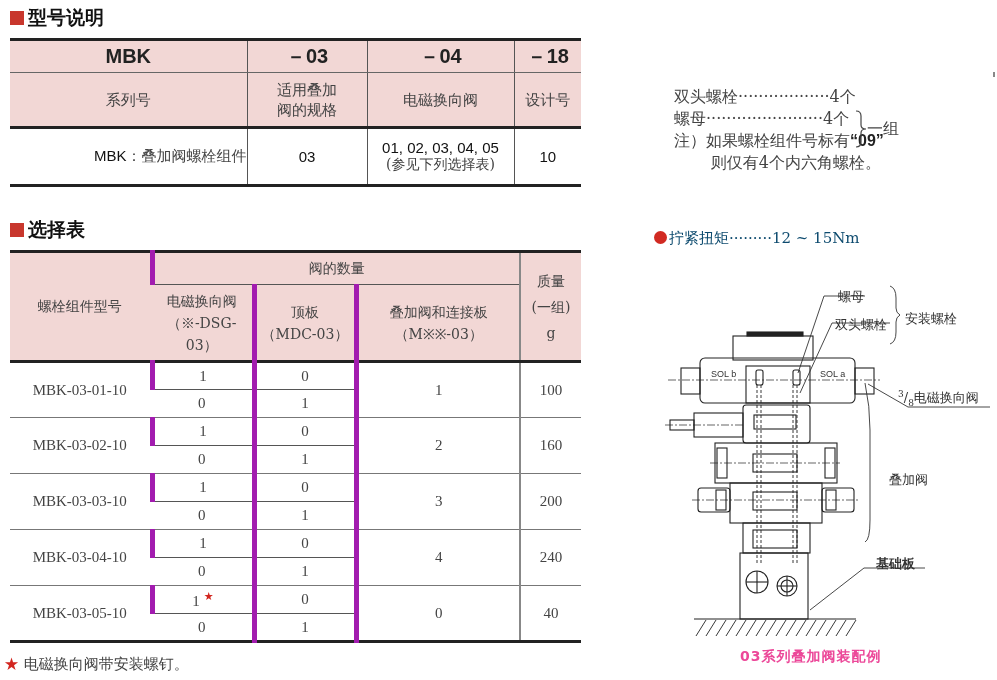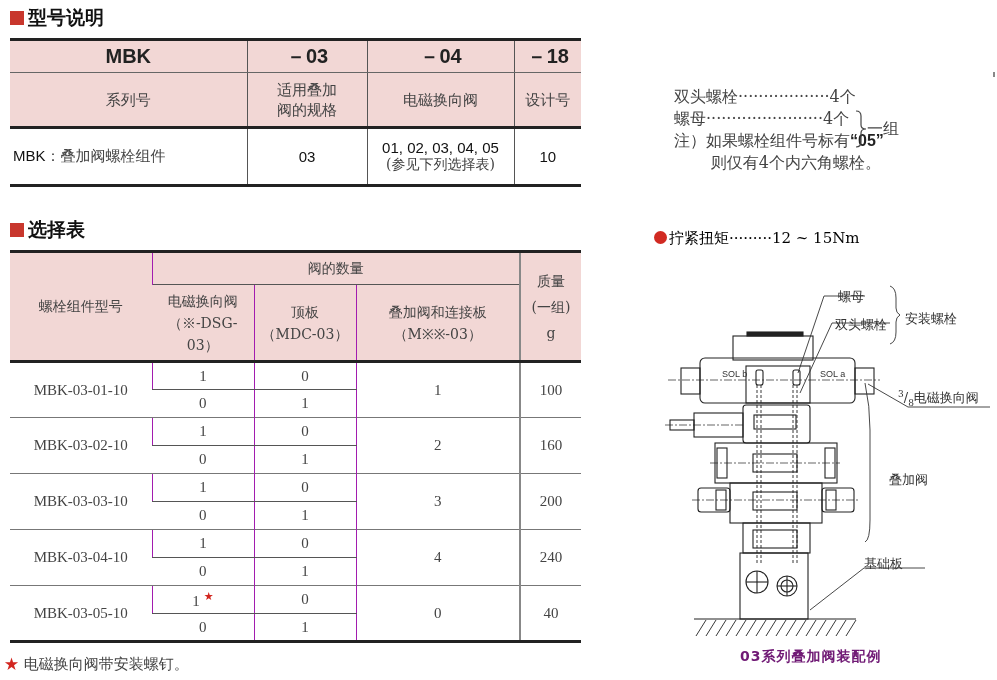--- a/index.html
+++ b/index.html
@@ -16,27 +16,27 @@
   td { text-align: center; vertical-align: middle; }
 
   
   #t1 { left: 10px; top: 38px; width: 571px; border-top: 3px solid #222; border-bottom: 3px solid #222; }
   #t1 td { border-left: 1px solid #555; }
   #t1 td:first-child { border-left: none; }
   #t1 .hd td { background: #f2d7d5; }
   #t1 .r1 td { height: 33px; font-family: "Liberation Sans", sans-serif; font-weight: bold; font-size: 20px; color: #222; border-bottom: 1px solid #666; }
   #t1 .r2 td { height: 55px; font-size: 15px; line-height: 20px; color: #444; }
   #t1 .r3 td { height: 58px; font-family: "Liberation Sans", sans-serif; font-size: 15px; color: #111; border-top: 3px solid #222; }
-  #t1 .r3 td.left { text-align: left; padding-left: 3px; }
+  #t1 .r3 td.left { text-align: right; padding-left: 3px; }
   #t1 .r3 .cn { font-family: "DejaVu Serif", serif; color: #444; font-weight: normal; }
   #t1 .r3 .sub { font-family: "DejaVu Serif", serif; font-weight: normal; font-size: 14px; color: #404040; }
 
   
   #t2 { left: 10px; top: 250px; width: 571px; border-top: 3px solid #222; border-bottom: 3px solid #222; }
-  #t2 td { border-left: 1px solid #a21caf; font-size: 14px; color: #444; }
+  #t2 td { border-left: 5px solid #a21caf; font-size: 14px; color: #444; }
   #t2 td:first-child { border-left: none; }
   #t2 td.wt { border-left: 2px solid #888; }
   #t2 .hd td { background: #f2d7d5; }
   #t2 .h1 td { height: 33px; }
   #t2 .h2 td { height: 77px; line-height: 22px; }
   #t2 .h2 td, #t2 .h1 td.sub-head { border-top: 1px solid #555; }
   #t2 tr.hlast td { border-bottom: 3px solid #222; }
   #t2 .dr td { height: 28px; font-family: "Liberation Serif", serif; font-size: 15px; }
   #t2 .dr.top td.split { border-bottom: 1px solid #555; }
   #t2 .dr.grp td { border-top: 1px solid #777; }
@@ -45,25 +45,25 @@
   .footnote { position: absolute; left: 4px; top: 655px; font-size: 15px; color: #444; }
   .footnote .star { color: #d2261f; }
 
   
   .notes { position: absolute; left: 654px; top: 86px; font-size: 16px; color: #444; line-height: 22px; }
   .notes .bullet { display: inline-block; width: 13px; height: 13px; border-radius: 50%; background: #d12a22; vertical-align: -1px; margin-right: 2px; }
   .notes .indent { padding-left: 20px; }
   .notes .indent2 { padding-left: 54px; text-align: center; }
   .notes .bold05 { font-family: "Liberation Sans", sans-serif; font-weight: bold; color: #222; }
   .brace-group { position: absolute; left: 855px; top: 110px; font-size: 16px; color: #444; display: flex; align-items: center; }
-  .torque { position: absolute; left: 654px; top: 229px; font-size: 15px; color: #000000; }
+  .torque { position: absolute; left: 654px; top: 229px; font-size: 15px; color: #0c4a6e; }
   .torque .bullet { display: inline-block; width: 13px; height: 13px; border-radius: 50%; background: #d12a22; vertical-align: -1px; margin-right: 2px; }
 
   .diagram { position: absolute; left: 660px; top: 280px; width: 337px; height: 360px; }
-  .caption { position: absolute; left: 740px; top: 648px; font-family: "DejaVu Sans", sans-serif; font-weight: bold; font-size: 14px; color: #701a75; letter-spacing: 1px; }
+  .caption { position: absolute; left: 740px; top: 648px; font-family: "DejaVu Sans", sans-serif; font-weight: bold; font-size: 14px; color: #ec4899; letter-spacing: 1px; }
   .diag-label { position: absolute; font-size: 13px; color: #333; font-family: "DejaVu Serif", serif; white-space: nowrap; }
   .tick { position: absolute; left: 993px; top: 72px; width: 2px; height: 5px; background: #888; }
 </style>
 </head>
 <body>
 
 <div class="section-title" style="top:5px;">
   <span class="sq"></span>
   <span>型号说明</span>
 </div>
@@ -210,21 +210,21 @@
 <div class="footnote">
   <span class="star">★</span>
   <span>电磁换向阀带安装螺钉。</span>
 </div>
 
 <div class="tick"></div>
 
 <div class="notes">
   <div class="indent"><span>双头螺栓</span><span>··················</span><span>4个</span></div>
   <div class="indent"><span>螺母</span><span>·······················</span><span>4个</span></div>
-  <div class="indent"><span>注）如果螺栓组件号标有</span><span class="bold05">“05”</span></div>
+  <div class="indent"><span>注）如果螺栓组件号标有</span><span class="bold05">“09”</span></div>
   <div class="indent2">则仅有4个内六角螺栓。</div>
 </div>
 <div class="brace-group">
   <svg width="12" height="38" viewBox="0 0 12 38">
     <path d="M1 1 Q6 1 6 6 L6 15 Q6 19 11 19 Q6 19 6 23 L6 32 Q6 37 1 37" fill="none" stroke="#444" stroke-width="1.2"></path>
   </svg>
   <span>一组</span>
 </div>
 
 <div class="torque">
@@ -315,22 +315,22 @@
       <polyline points="230,43 172,43 140,113"></polyline>
       <polyline points="330,127 248,127 208,104"></polyline>
       <path d="M205 103 Q210 126 210 150 L210 240 Q210 260 205 262"></path>
       <polyline points="265,288 204,288 150,330"></polyline>
       <path d="M230 6 Q236 8 236 18 L236 28 Q236 33 240 35 Q236 37 236 42 L236 52 Q236 62 230 64"></path>
     </g>
   </svg>
   <div class="diag-label" style="left:178px; top:8px;">螺母</div>
   <div class="diag-label" style="left:175px; top:36px;">双头螺栓</div>
   <div class="diag-label" style="left:245px; top:30px;">安装螺栓</div>
-  <div class="diag-label" style="left:51px; top:89px; font-family:'Liberation Sans',sans-serif; font-size:9px;margin-left:11px;">SOL b</div>
+  <div class="diag-label" style="left:51px; top:89px; font-family:'Liberation Sans',sans-serif; font-size:9px;">SOL b</div>
   <div class="diag-label" style="left:160px; top:89px; font-family:'Liberation Sans',sans-serif; font-size:9px;">SOL a</div>
   <div class="diag-label" style="left:238px; top:109px;">
     <sup style="font-size:9px;">3</sup>/<sub style="font-size:9px;">8</sub><span>电磁换向阀</span>
   </div>
   <div class="diag-label" style="left:229px; top:191px;text-align:center;">叠加阀</div>
-  <div class="diag-label" style="left:204px; top:275px;">基础板</div>
+  <div class="diag-label" style="left:216px; top:275px;font-weight:bold;">基础板</div>
 </div>
 
 <div class="caption">03系列叠加阀装配例</div>
 
 </body></html>

